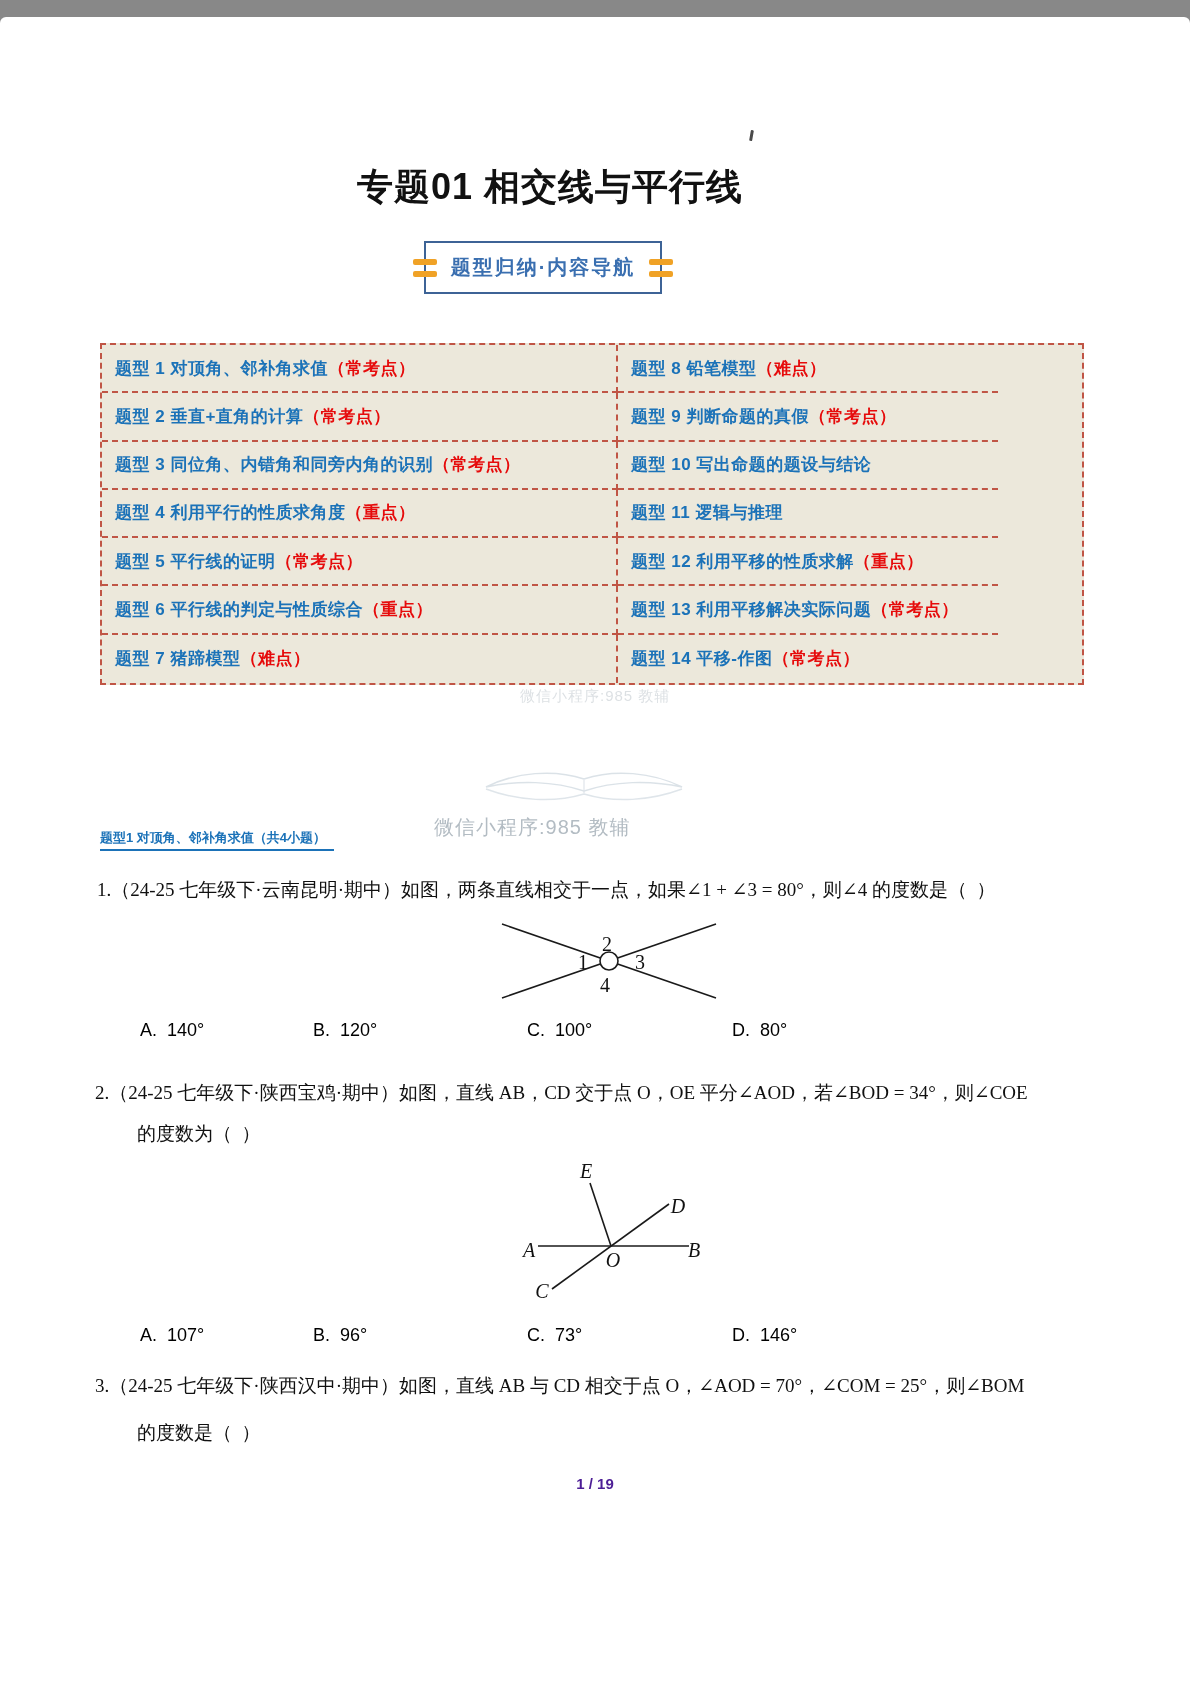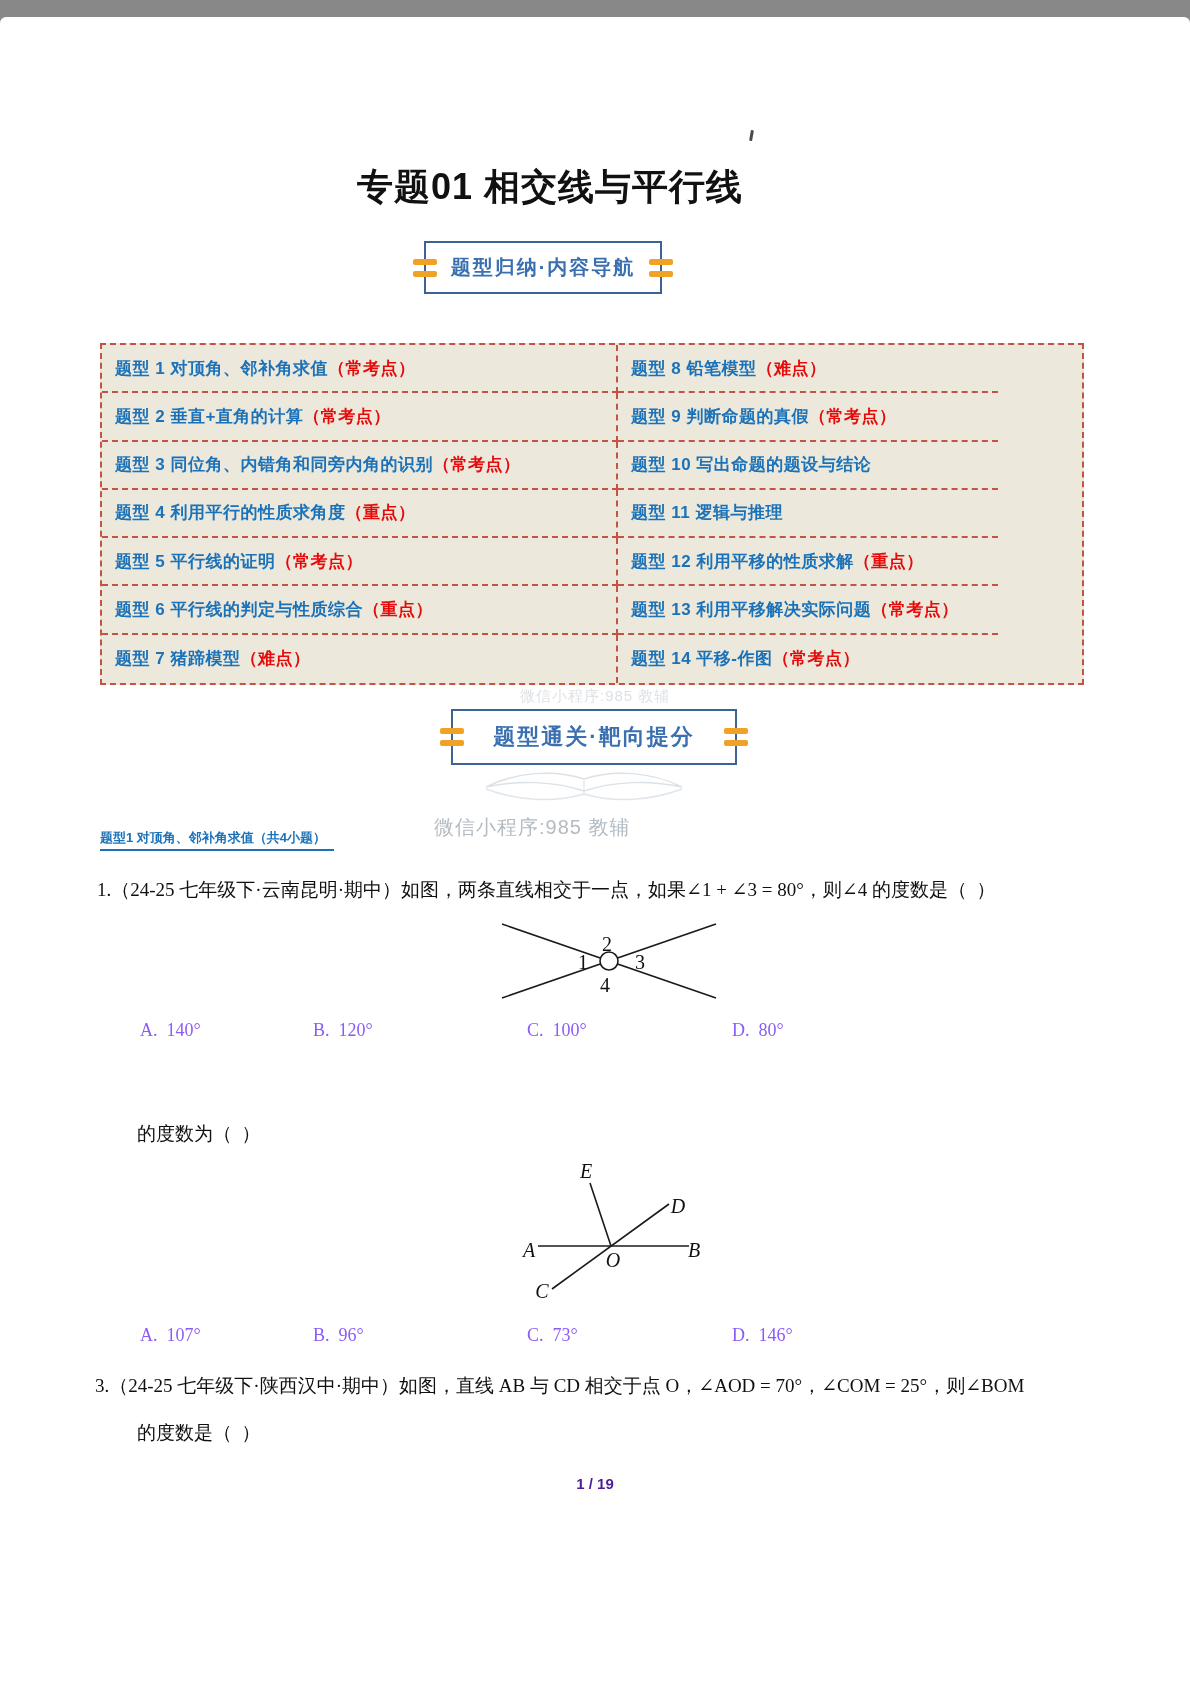--- a/index.html
+++ b/index.html
@@ -66,22 +66,22 @@
   }
 
   
   .qline {
     font-family:"Liberation Serif","DejaVu Serif",serif;
     font-size:19px; color:#101010; white-space:pre; line-height:25px;
   }
 
   
   .opt {
-    position:absolute; top:0; font-family:Liberation Serif, serif;
-    font-size:18px; color:#8b5cf6; white-space:pre;
+    position:absolute; top:0; font-family:Liberation Sans, sans-serif;
+    font-size:18px; color:#000000; white-space:pre;
   }
   .opt-row { position:absolute; left:0; width:100%; height:24px; }
 
   
   .fig line { stroke:#1a1a1a; stroke-width:1.6; }
   .fig text {
     font-family:"Liberation Serif","DejaVu Serif",serif; font-size:20px; fill:#111;
     text-anchor:middle;
   }
   .fig .pt { font-style:italic; }
@@ -118,25 +118,20 @@
     <div class="toc-cell"><span class="toc-label">题型 9 判断命题的真假</span><span class="toc-tag">（常考点）</span></div>
     <div class="toc-cell"><span class="toc-label">题型 10 写出命题的题设与结论</span><span class="toc-tag"></span></div>
     <div class="toc-cell"><span class="toc-label">题型 11 逻辑与推理</span><span class="toc-tag"></span></div>
     <div class="toc-cell"><span class="toc-label">题型 12 利用平移的性质求解</span><span class="toc-tag">（重点）</span></div>
     <div class="toc-cell"><span class="toc-label">题型 13 利用平移解决实际问题</span><span class="toc-tag">（常考点）</span></div>
     <div class="toc-cell"><span class="toc-label">题型 14 平移-作图</span><span class="toc-tag">（常考点）</span></div>
   </div>
 
   <div class="abs wm-text wm-faint" style="left:520px; top:670px; font-size:15px; z-index:0;">微信小程序:985 教辅</div>
 
-  <div class="banner" style="left:451px; top:692px; width:286px; height:56px; z-index:2;">
-    <span class="eq" style="left:-13px;"></span>
-    <span class="banner-text" style="font-size:22px;">题型通关·靶向提分</span>
-    <span class="eq" style="right:-13px;"></span>
-  </div>
 
   <svg class="abs wm-book" style="left:478px; top:750px; z-index:0;" width="212" height="42" viewBox="0 0 212 42">
     <path d="M106,12 C76,2 38,5 8,20 C40,13 76,14 106,24 C136,14 172,13 204,20 C174,5 136,2 106,12 Z" fill="none" stroke="#ccd6de" stroke-width="1.5"></path>
     <path d="M8,22 C40,34 76,36 106,27 C136,36 172,34 204,22" fill="none" stroke="#d2dbe2" stroke-width="1.5"></path>
     <line x1="106" y1="13" x2="106" y2="26" stroke="#d2dbe2" stroke-width="1.2"></line>
   </svg>
 
   <div class="abs wm-text" style="left:434px; top:797px; font-size:20px; z-index:1;">微信小程序:985 教辅</div>
 
   <div class="abs section-heading">题型1 对顶角、邻补角求值（共4小题）</div>
@@ -153,20 +148,21 @@
     <text x="111" y="77">4</text>
   </svg>
 
   <div class="opt-row" style="top:1003px;">
     <span class="opt" style="left:140px;">A.  140°</span>
     <span class="opt" style="left:313px;">B.  120°</span>
     <span class="opt" style="left:527px;">C.  100°</span>
     <span class="opt" style="left:732px;">D.  80°</span>
   </div>
 
+  <div class="abs qline" style="left:95px; top:1063px;">2.（24-25 七年级下·陕西宝鸡·期中）如图，直线 AB，CD 交于点 O，OE 平分∠AOD，若∠BOD = 34°，则∠COE</div>
   <div class="abs qline" style="left:137px; top:1104px;">的度数为（  ）</div>
 
   <svg class="abs fig" style="left:485px; top:1140px;" width="240" height="152" viewBox="0 0 240 152">
     <line x1="53" y1="89" x2="204" y2="89"></line>
     <line x1="67" y1="132" x2="184" y2="47"></line>
     <line x1="105" y1="26" x2="126" y2="89"></line>
     <text class="pt" x="101" y="21">E</text>
     <text class="pt" x="193" y="56">D</text>
     <text class="pt" x="44" y="100">A</text>
     <text class="pt" x="209" y="100">B</text>

